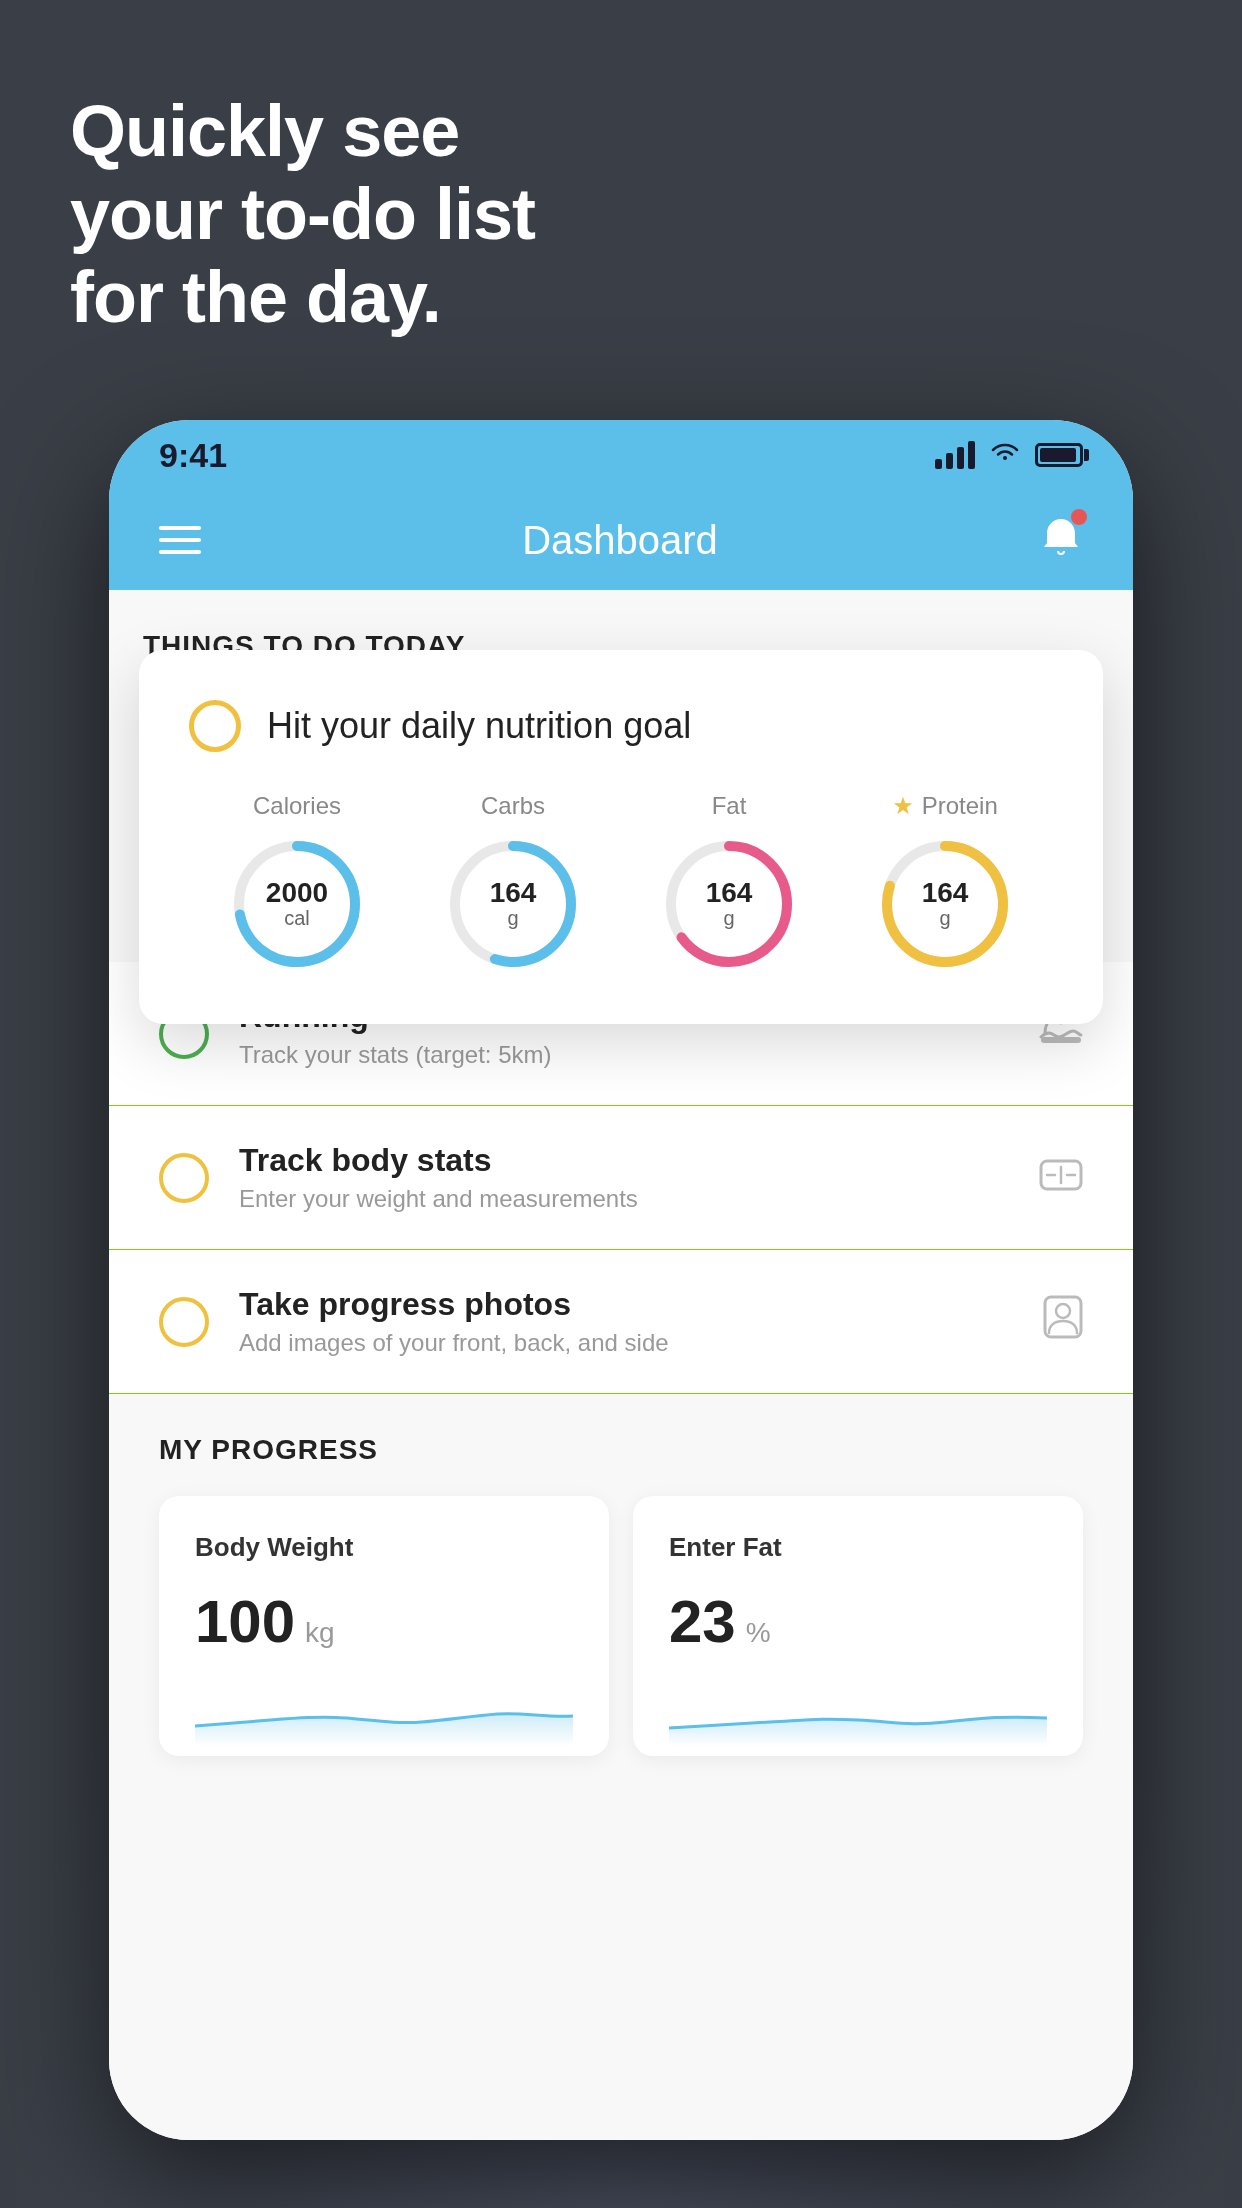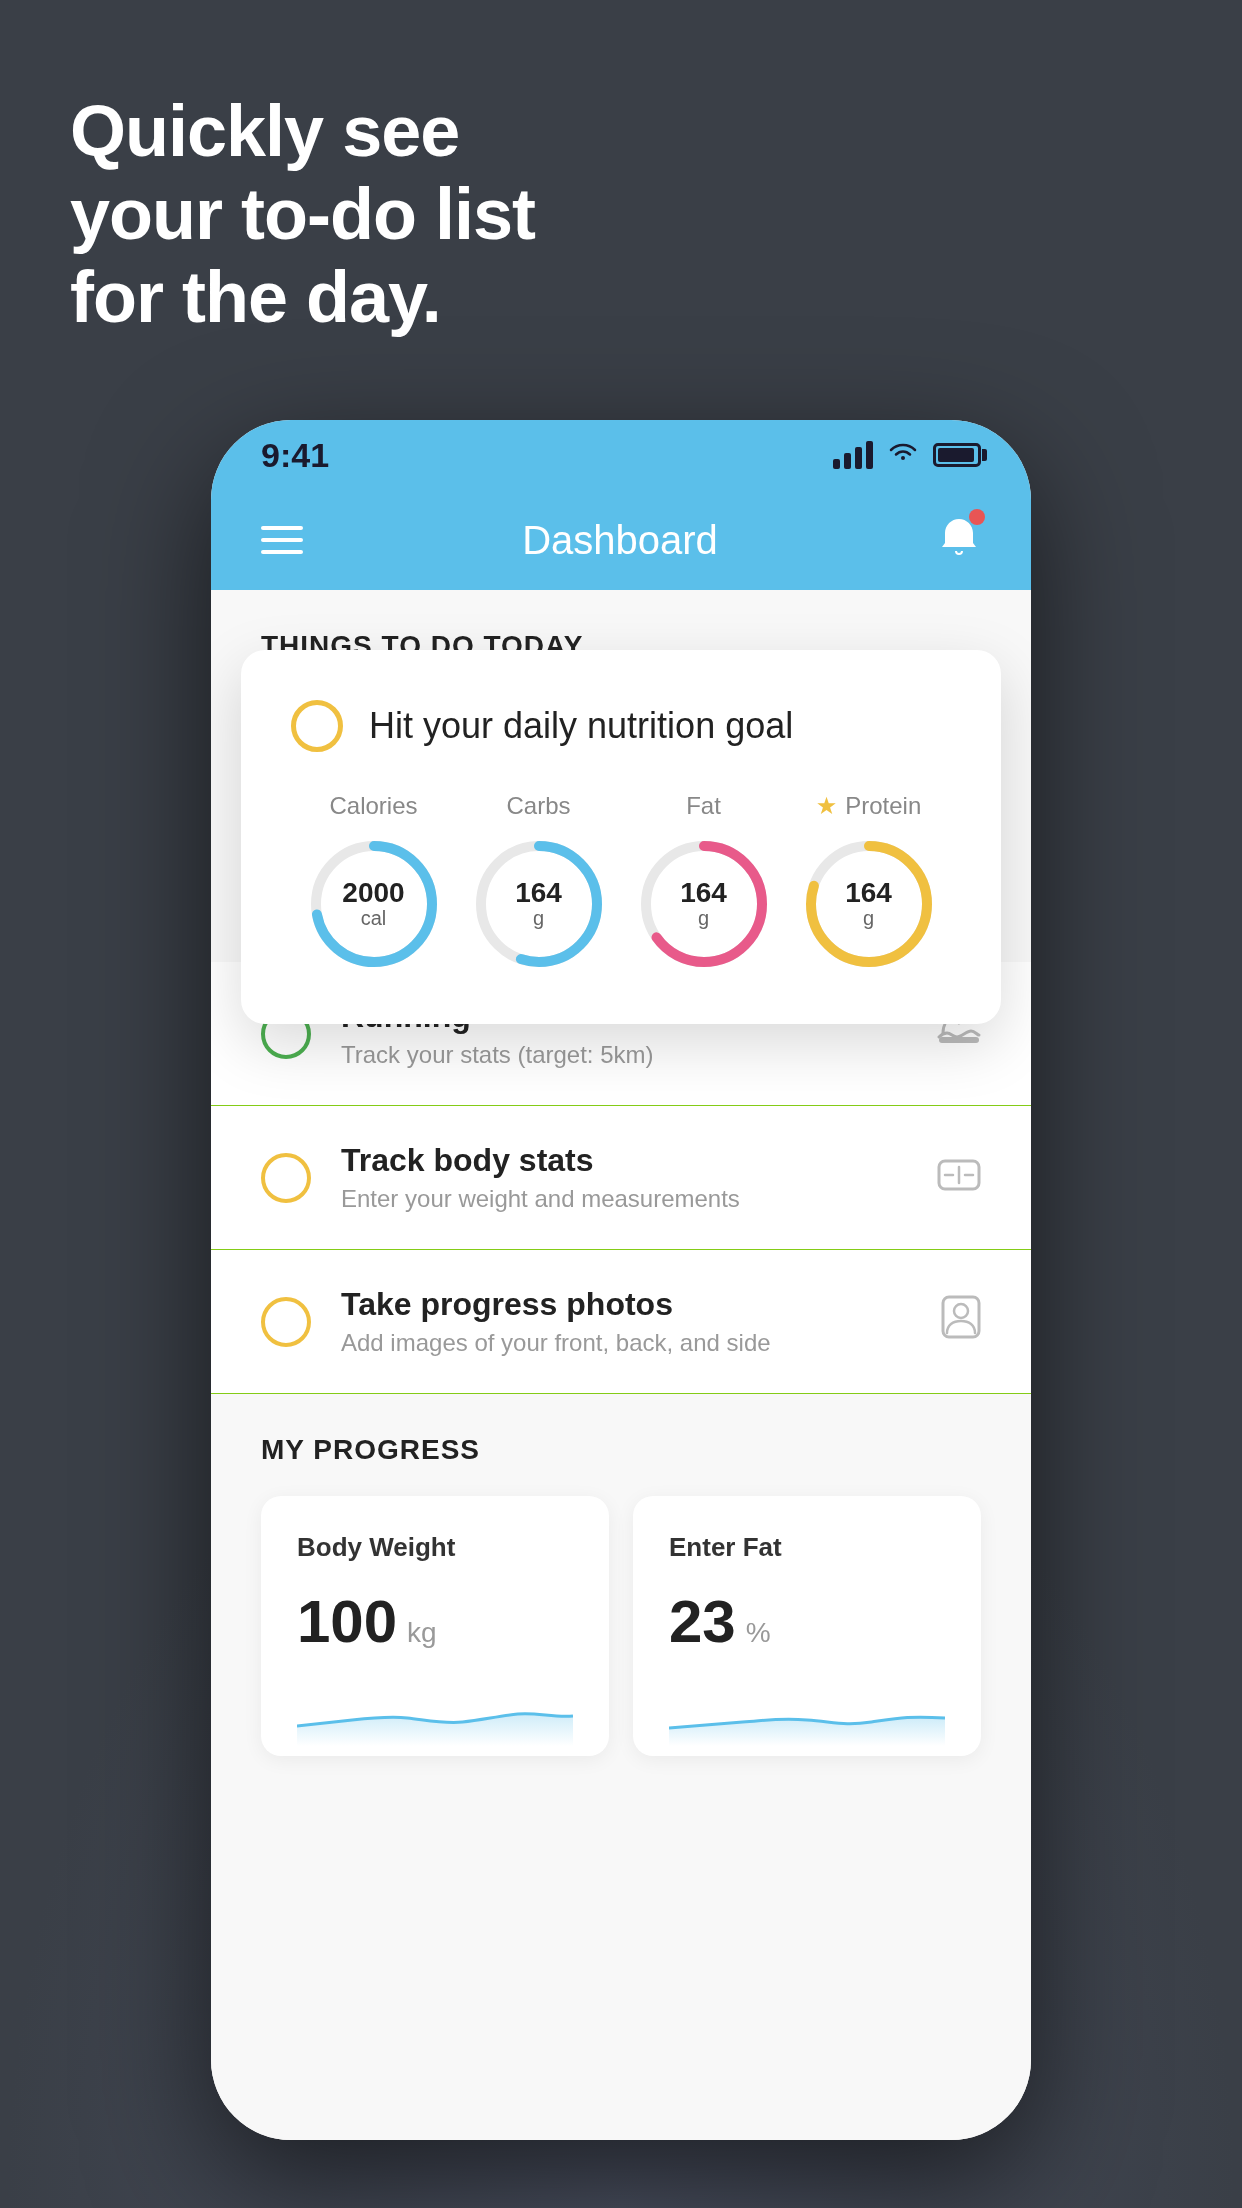--- a/index.html
+++ b/index.html
@@ -33,21 +33,21 @@
       line-height: 1.15;
       letter-spacing: -1px;
     }
 
     
     .phone {
       position: absolute;
       top: 420px;
       left: 50%;
       transform: translateX(-50%);
-      width: 820px;
+      width: 1024px;
       height: 1720px;
       background: #f5f5f5;
       border-radius: 80px;
       overflow: hidden;
       box-shadow: 0 40px 120px rgba(0,0,0,0.6);
     }
 
     
     .status-bar {
       background: #5bbfea;
@@ -155,21 +155,21 @@
     
     .content {
       background: #f8f8f8;
       height: calc(1720px - 170px);
       overflow: hidden;
       position: relative;
     }
 
     
     .section-header {
-      padding: 40px 50px 20px;
+      padding: 40px 34px 20px;
       font-size: 28px;
       font-weight: 800;
       color: #222;
       letter-spacing: 1px;
     }
 
     
     .floating-card {
       position: absolute;
       top: 60px;

